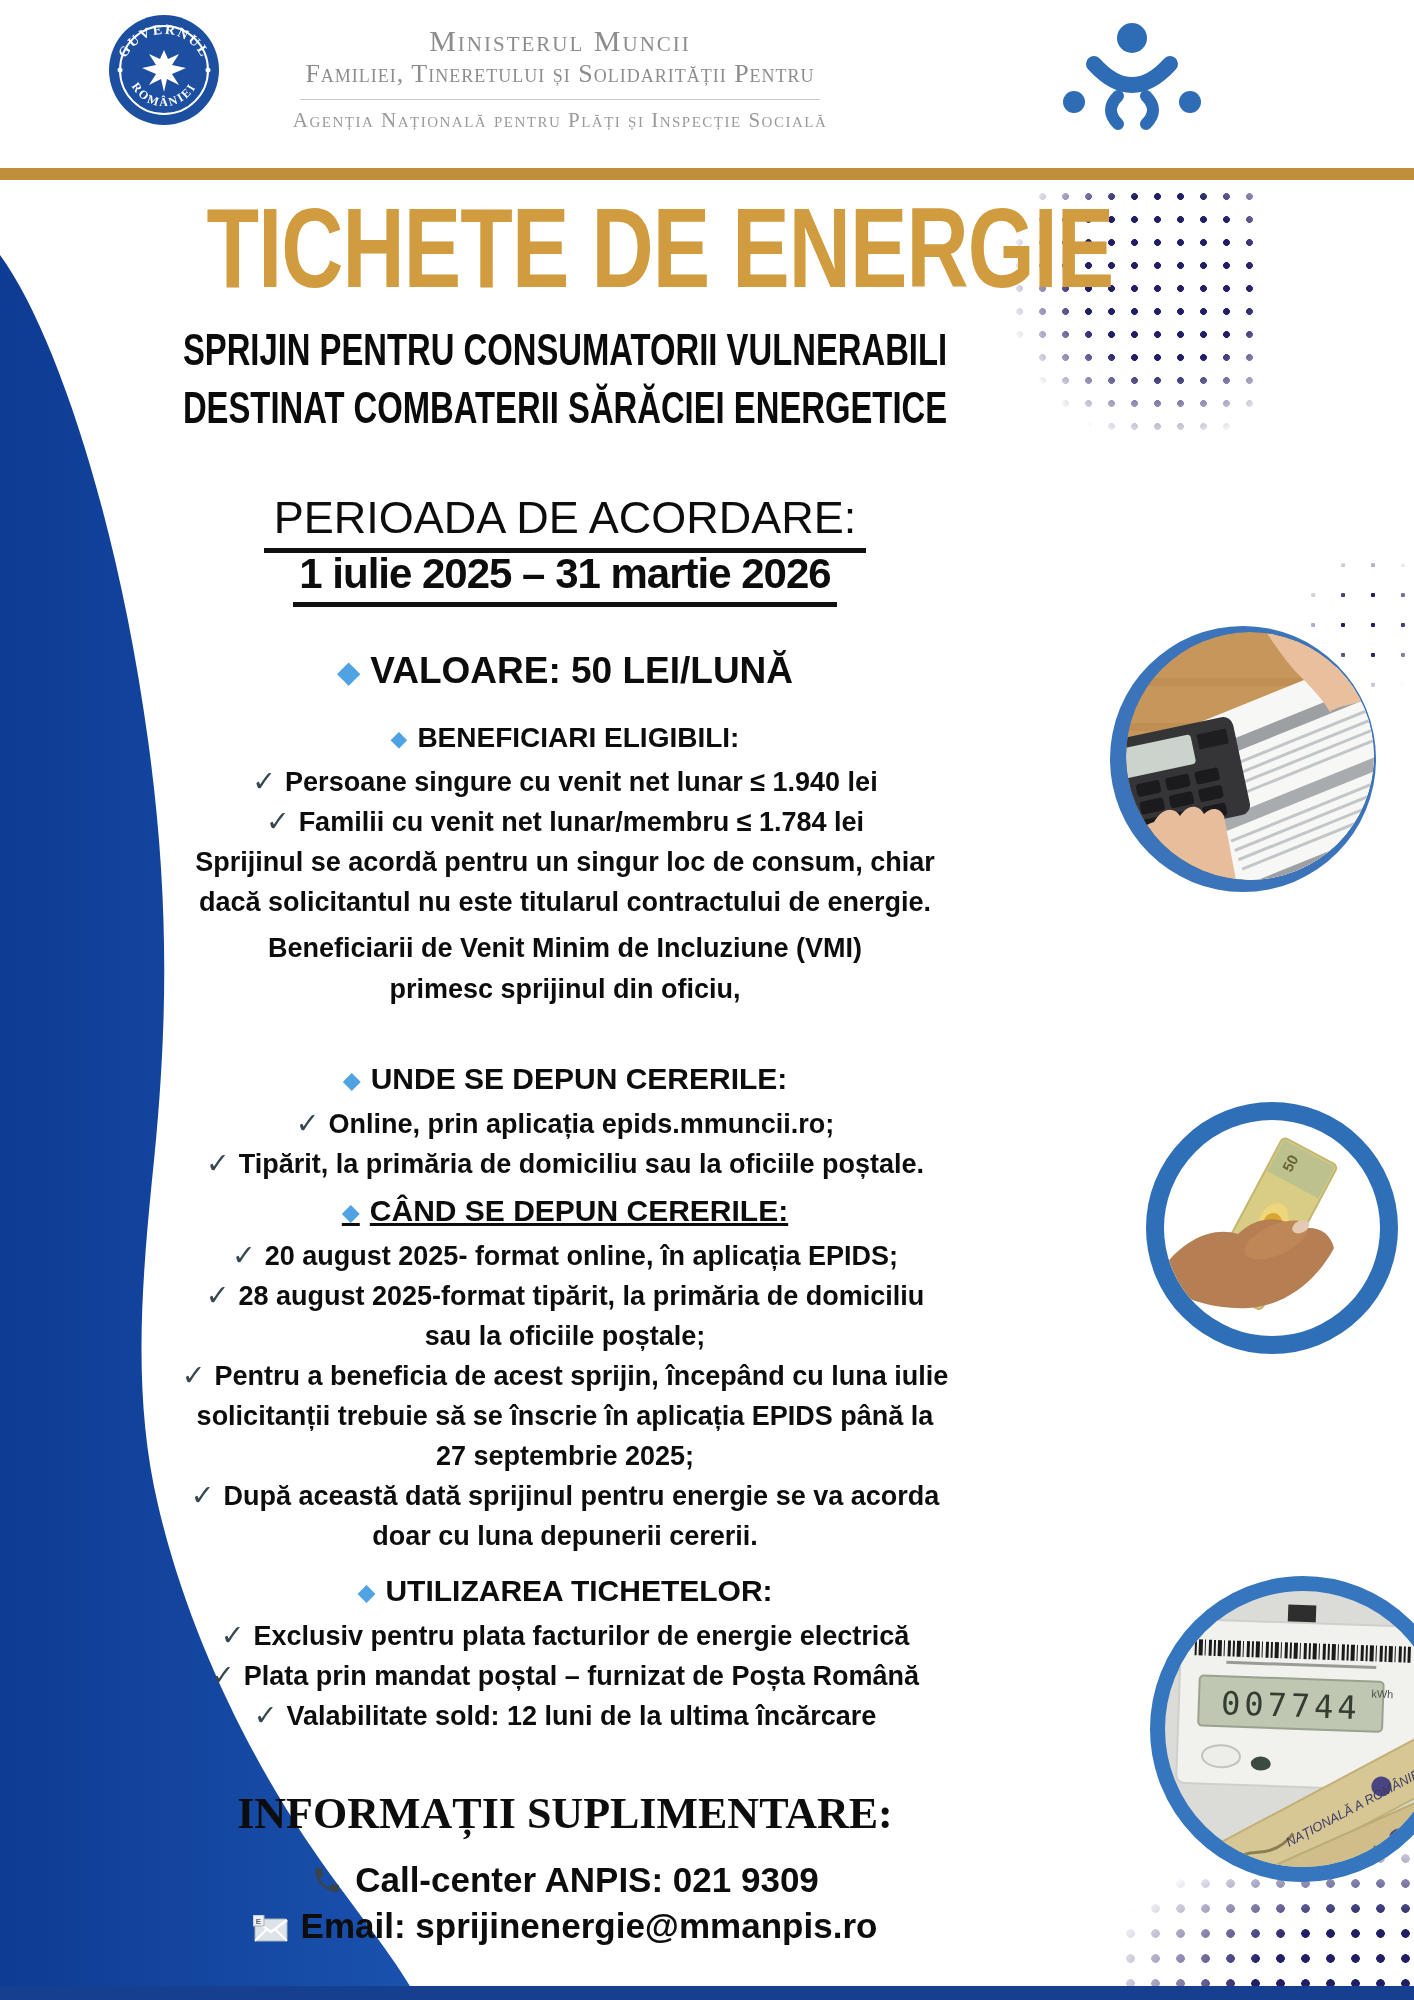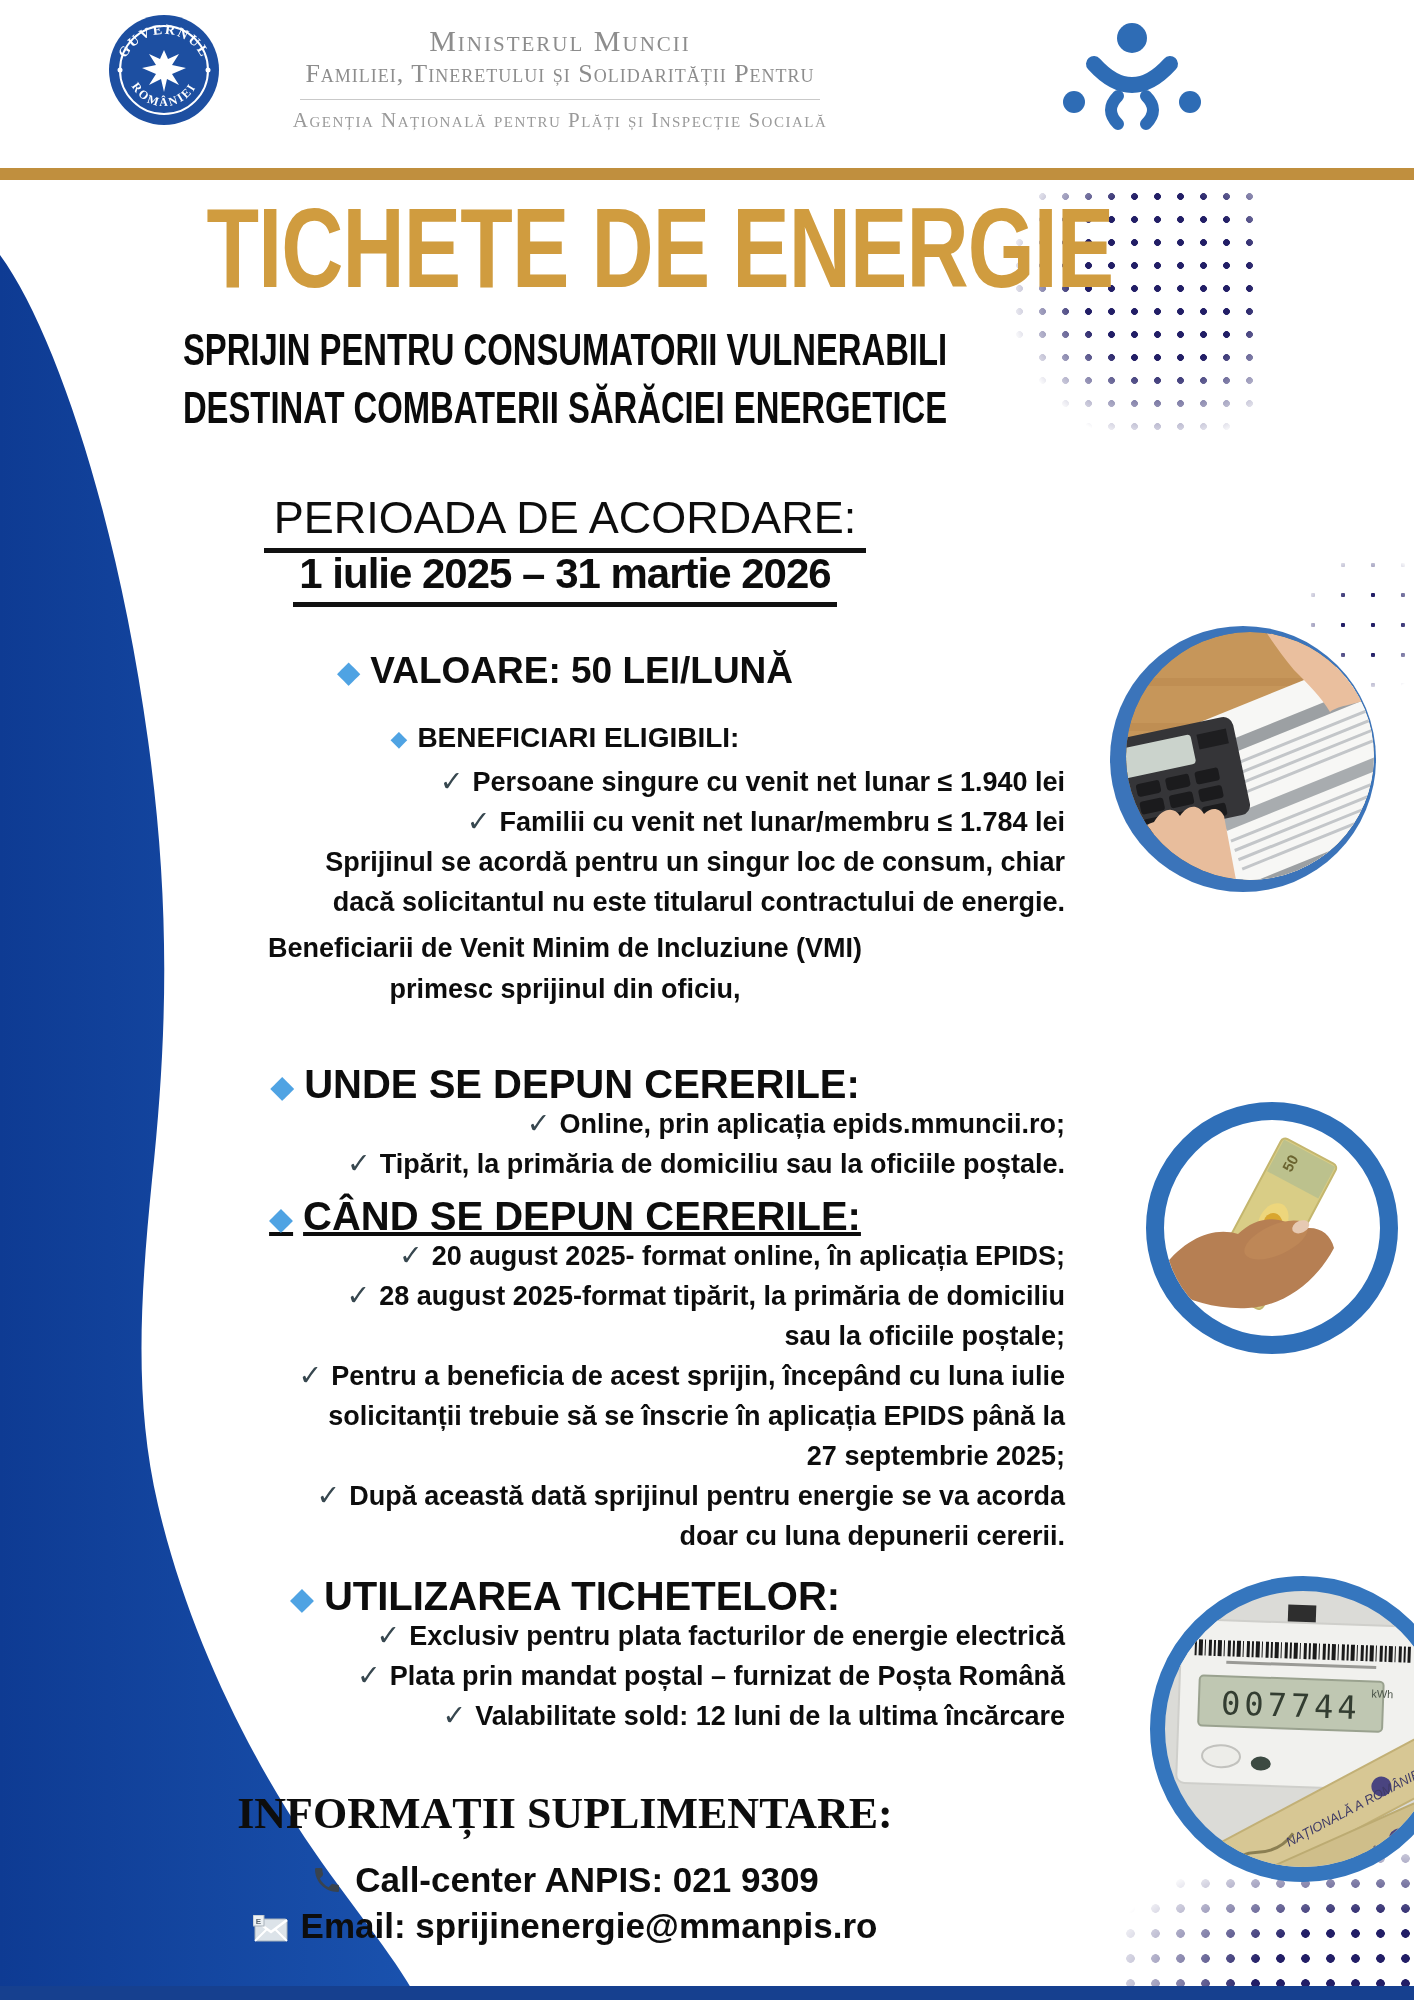--- a/index.html
+++ b/index.html
@@ -50,24 +50,24 @@
 
   .title{top:190px;left:110px;width:1100px;font-size:100px;font-weight:900;color:#d09c3f;
          letter-spacing:-1px;transform:scale(0.86,1.14);transform-origin:center center;white-space:nowrap;}
   .subtitle{top:326px;font-size:40px;font-weight:900;line-height:52px;letter-spacing:0px;
             transform:scale(0.82,1.12);transform-origin:center center;color:#0b0b0b;}
   .period-h{top:492px;font-size:45px;font-weight:400;}
   .period-h span{display:inline-block;border-bottom:5px solid #111;padding:0 10px 4px 10px;}
   .period-d{top:550px;font-size:42px;font-weight:800;text-decoration:underline;}
   .period-d span{display:inline-block;border-bottom:5px solid #111;padding:0 6px 4px 6px;letter-spacing:-1px;}
   .value-line{top:650px;font-size:37px;font-weight:800;}
-  .sec-h{font-size:40px;font-weight:800;}
+  .sec-h{font-size:30px;font-weight:800;}
   .diamond{color:#4fa3e3;font-family:"DejaVu Sans",sans-serif;font-size:0.78em;vertical-align:1px;margin-right:10px;}
   .diamond.big{font-size:0.82em;}
-  .lines{font-size:27px;font-weight:700;line-height:40px;text-align:right;}
+  .lines{font-size:27px;font-weight:700;line-height:40px;}
   .line{white-space:nowrap;}
   .chk{color:#37474f;font-family:"DejaVu Sans",sans-serif;margin-right:9px;font-size:1.05em;font-weight:400;}
   .chk:empty{margin-right:0;}
   .vmi-alert{color:#c4242b;font-size:37px;font-weight:800;letter-spacing:12px;margin-left:16px;
              vertical-align:-2px;line-height:0;}
   .info-h{top:1788px;font-size:44px;font-weight:800;letter-spacing:0px;font-family:Liberation Serif, serif;}
   .contact{font-size:35px;font-weight:700;}
   .contact .ic{display:inline-block;vertical-align:-4px;margin-right:12px;}
   .ben-lines{top:762px;}
   .vmi-lines{top:928px;font-size:27px;font-weight:700;line-height:41px;}

